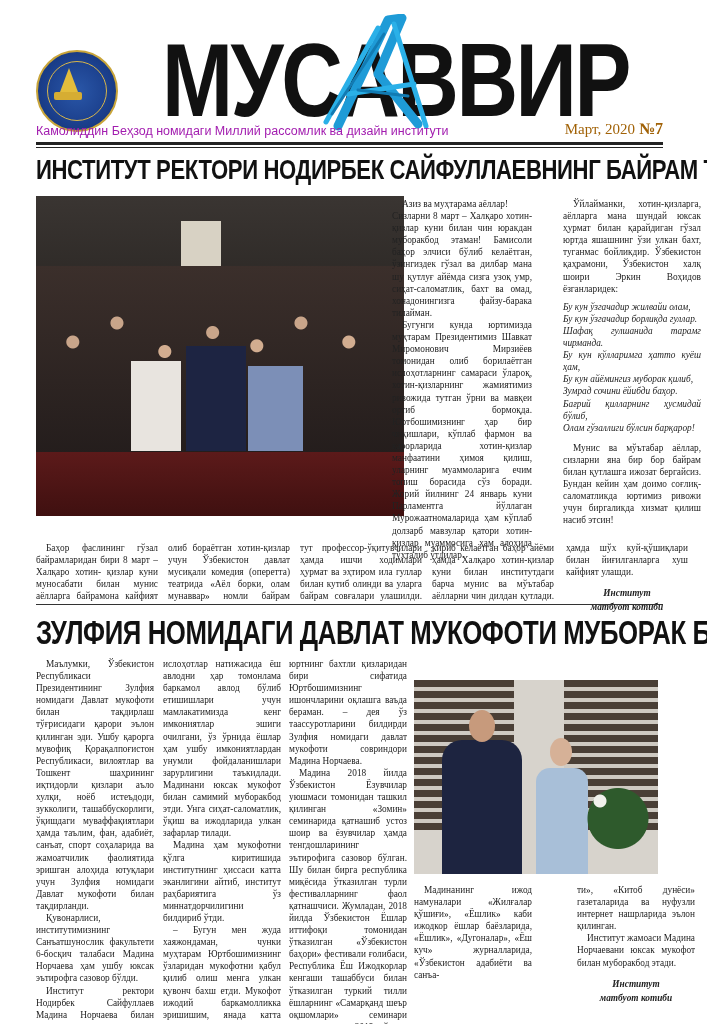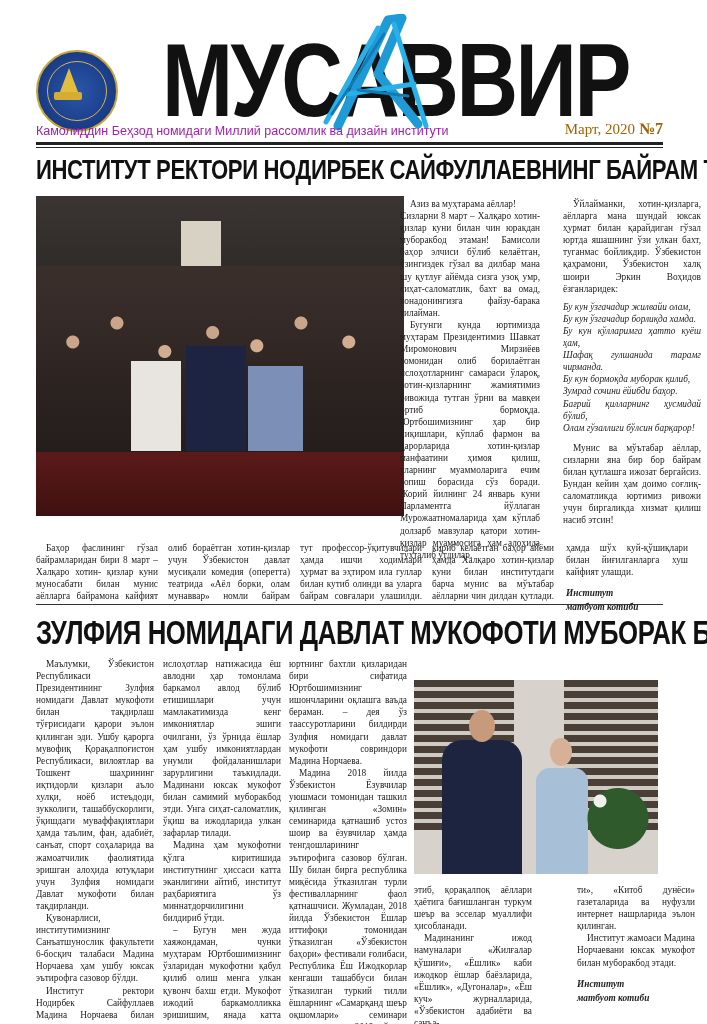--- a/index.html
+++ b/index.html
@@ -44,21 +44,21 @@
   .p2-face1 { position:absolute; left:55px; top:30px; width:26px; height:32px; border-radius:50%; background:#c79a7c; }
   .p2-woman { position:absolute; left:122px; top:88px; width:52px; height:106px; background:#a8bfd8; border-radius:14px 14px 0 0; }
   .p2-face2 { position:absolute; left:136px; top:58px; width:22px; height:28px; border-radius:50%; background:#d6b197; }
   .p2-flowers { position:absolute; left:150px; top:100px; width:90px; height:70px; background:radial-gradient(circle at 40% 30%, #f1f1ec 0 6px, transparent 7px), radial-gradient(circle at 60% 55%, #2e5a2c 0 30px, transparent 31px); }
   
   .col { position:absolute; font-size:9.3px; line-height:12.1px; text-align:justify; hyphens:auto; color:#222; }
   .col p { margin:0; text-indent:10px; }
   .col p.ni { text-indent:0; }
   .col .poem { font-style:italic; text-indent:0; margin:6px 0 8px 0; }
   .col .poem span { display:block; }
-  .sig { text-align:left; font-style:italic; font-weight:bold; margin-top:8px; text-indent:0; line-height:14px; }
+  .sig { text-align:center; font-style:italic; font-weight:bold; margin-top:8px; text-indent:0; line-height:14px; }
   .sep { left:36px; right:44px; top:604px; height:1px; background:#333; }
 </style>
 </head>
 <body>
 
 <div class="abs logo">
   <div class="logo-inner"></div>
   <div class="logo-bird"></div>
   <div class="logo-base"></div>
 </div>
@@ -80,34 +80,34 @@
 <div class="abs photo1">
   <div class="p1-wall"></div>
   <div class="p1-door"></div>
   <div class="p1-crowd"></div>
   <div class="p1-white"></div>
   <div class="p1-man"></div>
   <div class="p1-lady"></div>
   <div class="p1-stage"></div>
 </div>
 
-<div class="col" style="left:400px; top:198px; width:140px;">
+<div class="col" style="left:392px; top:198px; width:140px;">
   <p>Азиз ва муҳтарама аёллар!</p>
   <p class="ni">Сизларни 8 март – Халқаро хотин-қизлар куни билан чин юракдан муборакбод этаман! Бамисоли баҳор элчиси бўлиб келаётган, ўзингиздек гўзал ва дилбар мана шу қутлуғ айёмда сизга узоқ умр, сиҳат-саломатлик, бахт ва омад, хонадонингизга файзу-барака тилайман.</p>
   <p>Бугунги кунда юртимизда муҳтарам Президентимиз Шавкат Миромонович Мирзиёев томонидан олиб борилаётган ислоҳотларнинг самараси ўлароқ, хотин-қизларнинг жамиятимиз ривожида тутган ўрни ва мавқеи ортиб бормоқда. Юртбошимизнинг ҳар бир чиқишлари, кўплаб фармон ва қарорларида хотин-қизлар манфаатини ҳимоя қилиш, уларнинг муаммоларига ечим топиш борасида сўз боради. Жорий йилнинг 24 январь куни Парламентга йўллаган Мурожаатномаларида ҳам кўплаб долзарб мавзулар қатори хотин-қизлар муаммосига ҳам алоҳида тўхталиб ўтдилар.</p>
 </div>
 
 <div class="col" style="left:563px; top:198px; width:138px;">
   <p>Ўйлайманки, хотин-қизларга, аёлларга мана шундай юксак ҳурмат билан қарайдиган гўзал юртда яшашнинг ўзи улкан бахт, туганмас бойликдир. Ўзбекистон қаҳрамони, Ўзбекистон халқ шоири Эркин Воҳидов ёзганларидек:</p>
   <div class="poem">
     <span>Бу кун ўзгачадир жилвайи олам,</span>
-    <span>Бу кун ўзгачадир борлиқда хамда.</span>
+    <span>Бу кун ўзгачадир борлиқда гуллар.</span>
+    <span>Шафақ гулшанида тарамг чирманда.</span>
     <span>Бу кун кўлларимга ҳатто куёш ҳам,</span>
-    <span>Шафақ гулшанида тарамг чирманда.</span>
-    <span>Бу кун бормоқда муборак қилиб,</span>
+    <span>Бу кун айёмингиз муборак қилиб,</span>
     <span>Зумрад сочини ёйибди баҳор.</span>
     <span>Бағрий қилларнинг ҳусмидай бўлиб,</span>
     <span>Олам гўзаллиги бўлсин барқарор!</span>
   </div>
   <p>Муниc ва мўътабар аёллар, сизларни яна бир бор байрам билан қутлашга ижозат бергайсиз. Бундан кейин ҳам доимо соғлиқ-саломатликда юртимиз ривожи учун биргаликда хизмат қилиш насиб этсин!</p>
 </div>
 
 <div class="col" style="left:36px; top:542px; width:122px; height:60px; overflow:hidden;">
   <p>Баҳор фаслининг гўзал байрамларидан бири 8 март – Халқаро хотин- қизлар куни муносабати билан муниc аёлларга байрамона кайфият улашиш, уларни байрам билан қутлаш мақсадида 2020 йил 7 март куни институтда фаолият</p>
 </div>
@@ -151,21 +151,20 @@
   <div class="p2-blinds" style="left:0; width:100px;"></div>
   <div class="p2-blinds" style="left:150px; width:94px;"></div>
   <div class="p2-man"></div>
   <div class="p2-face1"></div>
   <div class="p2-woman"></div>
   <div class="p2-face2"></div>
   <div class="p2-flowers"></div>
 </div>
 
 <div class="col" style="left:414px; top:884px; width:118px;">
-  <p class="ni">этиб, қорақалпоқ аёллари ҳаётига бағишланган туркум шеър ва эсселар муаллифи ҳисобланади.</p>
   <p>Мадинанинг ижод намуналари «Жилғалар қўшиғи», «Ёшлик» каби ижодкор ёшлар баёзларида, «Ёшлик», «Дугоналар», «Ёш куч» журналларида, «Ўзбекистон адабиёти ва санъа-</p>
 </div>
 <div class="col" style="left:541px; top:884px; width:118px;margin-left:36px;">
   <p class="ni">ти», «Китоб дунёси» газеталарида ва нуфузли интернет нашрларида эълон қилинган.</p>
   <p>Институт жамоаси Мадина Норчаевани юксак мукофот билан муборакбод этади.</p>
   <div class="sig">
     <div>Институт</div>
     <div>матбуот котиби</div>
   </div>
 </div>

